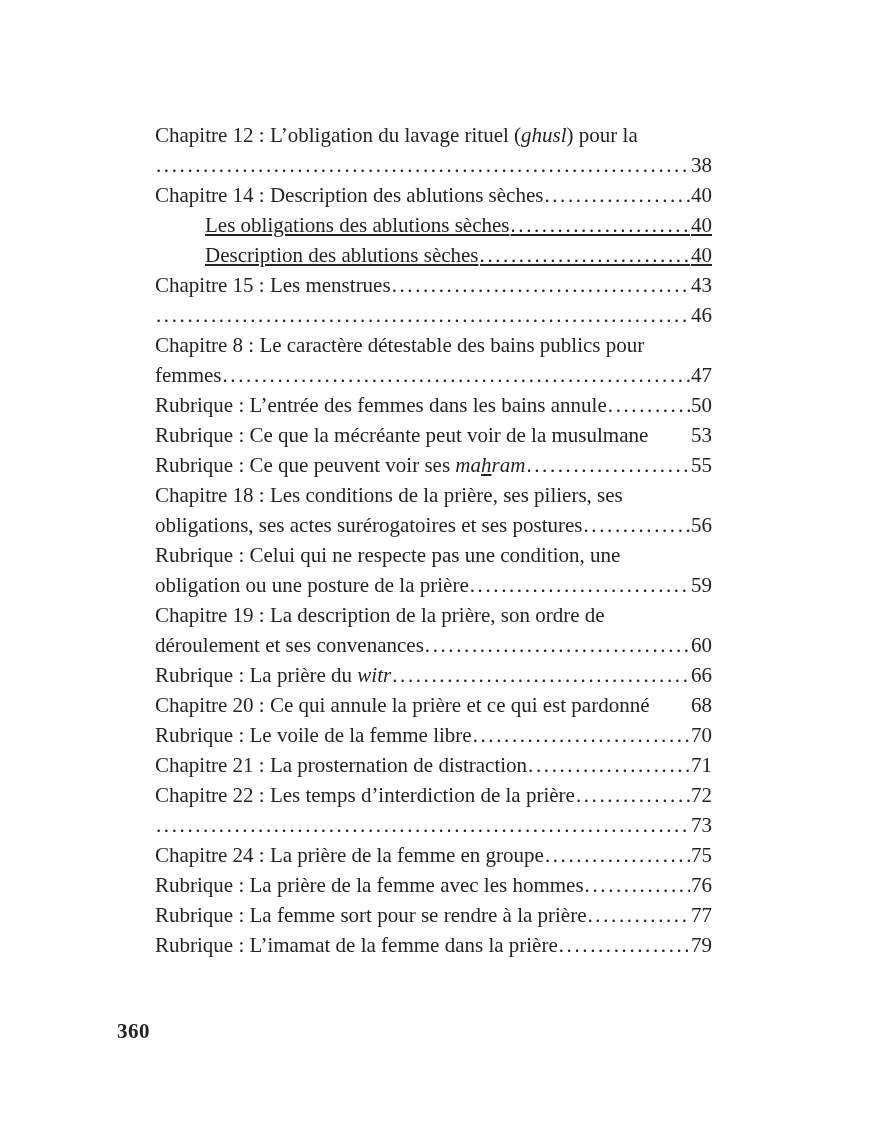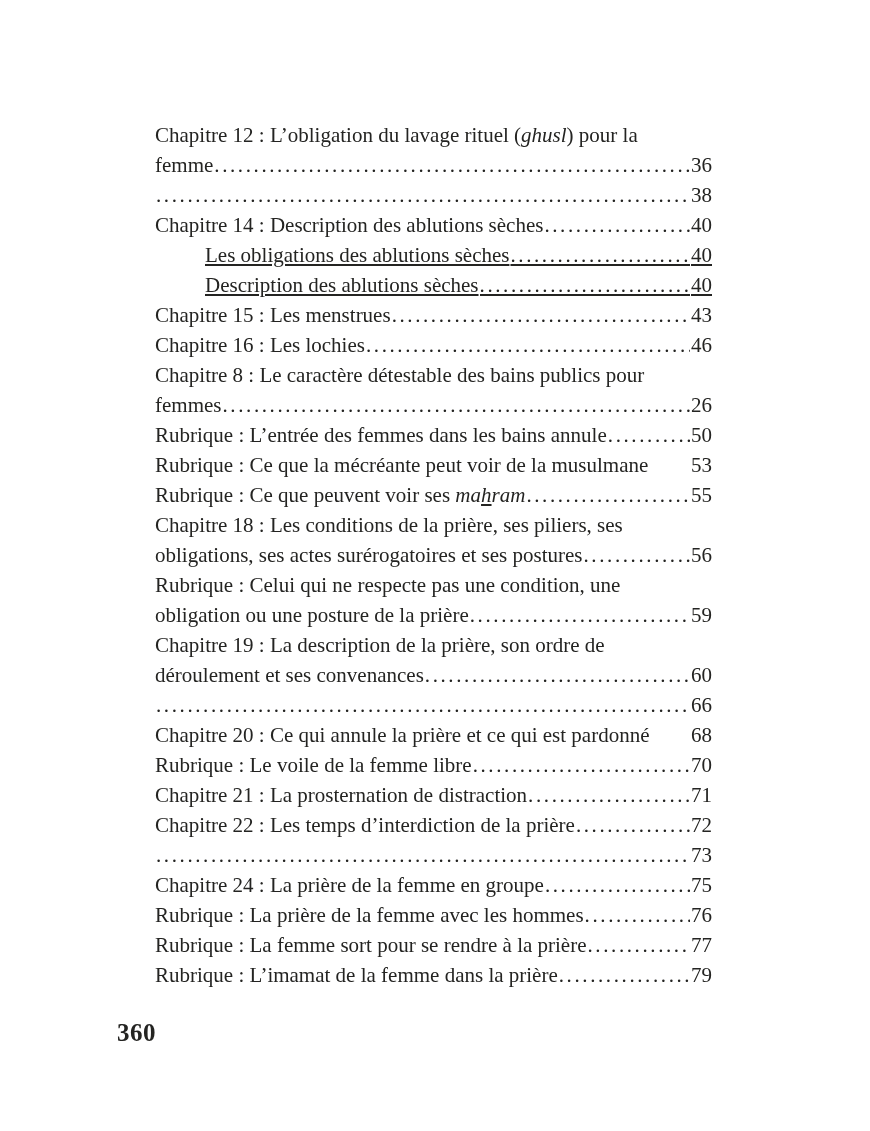--- a/index.html
+++ b/index.html
@@ -45,39 +45,34 @@
   .leader.dots::after {
     content: "..........................................................................................................................................................";
     letter-spacing: 2.6px;
     font-size: 21px;
   }
   .pg { flex: 0 0 auto; }
   .folio {
     position: absolute;
     left: 117px;
     top: 1019px;
-    font-size: 25px;
+    font-size: 21px;
     font-weight: bold;
     letter-spacing: 0.5px;
   }
 </style>
 </head>
 <body>
 
 <div class="book-page">
   <div class="toc">
       <div class="entry">
         <div class="line">
           <span class="txt"><span>Chapitre 12 : L’obligation du lavage rituel (</span><span class="it">ghusl</span><span>) pour la</span></span>
         </div>
-        <div class="line">
-          <span class="txt"><span>femme</span></span>
-          <span class="leader dots"></span>
-          <span class="pg">36</span>
-        </div>
       </div>
       <div class="entry">
         <div class="line">
           <span class="leader dots"></span>
           <span class="pg">38</span>
         </div>
       </div>
       <div class="entry">
         <div class="line">
           <span class="txt"><span>Chapitre 14 : Description des ablutions sèches </span></span>
@@ -101,33 +96,32 @@
       </div>
       <div class="entry">
         <div class="line">
           <span class="txt"><span>Chapitre 15 : Les menstrues</span></span>
           <span class="leader dots"></span>
           <span class="pg">43</span>
         </div>
       </div>
       <div class="entry">
         <div class="line">
-          <span class="txt"><span>Chapitre 16 : Les lochies </span></span>
           <span class="leader dots"></span>
           <span class="pg">46</span>
         </div>
       </div>
       <div class="entry">
         <div class="line">
           <span class="txt"><span>Chapitre 8 : Le caractère détestable des bains publics pour</span></span>
         </div>
         <div class="line">
           <span class="txt"><span>femmes</span></span>
           <span class="leader dots"></span>
-          <span class="pg">26</span>
+          <span class="pg">47</span>
         </div>
       </div>
       <div class="entry">
         <div class="line">
           <span class="txt"><span>Rubrique : L’entrée des femmes dans les bains annule </span></span>
           <span class="leader dots"></span>
           <span class="pg">50</span>
         </div>
       </div>
       <div class="entry">
@@ -169,20 +163,21 @@
           <span class="txt"><span>Chapitre 19 : La description de la prière, son ordre de</span></span>
         </div>
         <div class="line">
           <span class="txt"><span>déroulement et ses convenances</span></span>
           <span class="leader dots"></span>
           <span class="pg">60</span>
         </div>
       </div>
       <div class="entry">
         <div class="line">
+          <span class="txt"><span>Rubrique : La prière du </span><span class="it">witr</span><span> </span></span>
           <span class="leader dots"></span>
           <span class="pg">66</span>
         </div>
       </div>
       <div class="entry">
         <div class="line">
           <span class="txt"><span>Chapitre 20 : Ce qui annule la prière et ce qui est pardonné</span></span>
           <span class="leader"></span>
           <span class="pg">68</span>
         </div>

